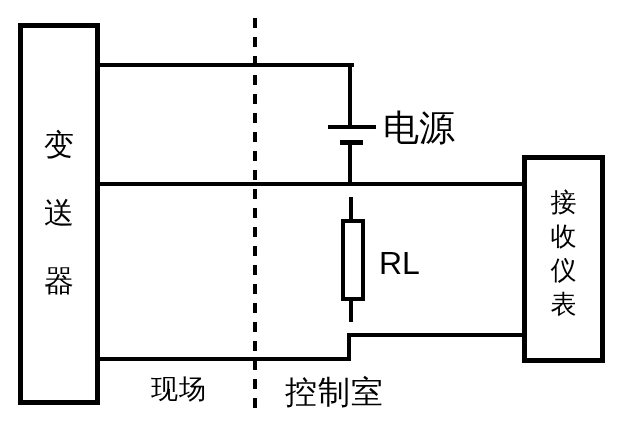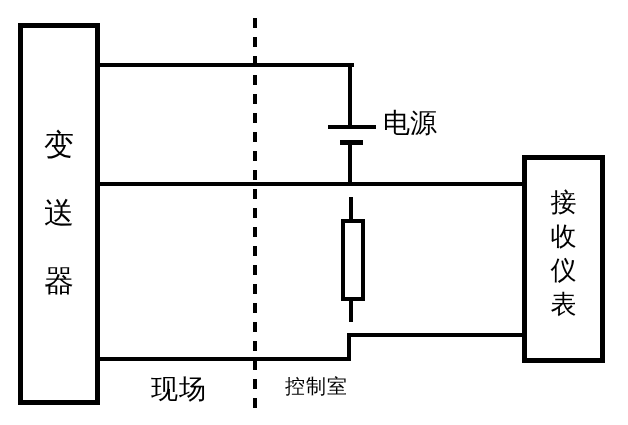--- a/index.html
+++ b/index.html
@@ -30,24 +30,24 @@
   #wire-step-horizontal{left:349px;top:333px;width:173px;height:4px;}
   #wire-step-vertical{left:347px;top:333px;width:4px;height:28px;}
   #wire-bottom{left:98px;top:357px;width:253px;height:4px;}
 
   #boundary-dashed-line{
     position:absolute;left:253px;top:18px;width:4px;height:392px;
     background:repeating-linear-gradient(to bottom,#000000 0px,#000000 10px,transparent 10px,transparent 19px);
   }
 
   .lbl{position:absolute;line-height:1;white-space:nowrap;}
-  #power-label{left:383px;top:110px;font-size:27px;}
+  #power-label{left:383px;top:110px;font-size:36px;}
   #rl-label{left:379px;top:247px;font-size:32px;font-family:"Liberation Sans","DejaVu Sans",sans-serif;}
   #field-label{left:151px;top:376px;font-size:27px;letter-spacing:1px;text-align:right;}
-  #control-room-label{left:285px;top:376px;font-size:20px;letter-spacing:1px;}
+  #control-room-label{left:285px;top:376px;font-size:32px;letter-spacing:1px;}
 </style>
 </head>
 <body>
 
 <div id="stage">
 
   <div id="boundary-dashed-line"></div>
 
   <div class="box vtext" id="transmitter-box">
     <span>变</span>
@@ -71,16 +71,17 @@
 
   <div class="wire" id="resistor-lead-top"></div>
   <div id="resistor-body"></div>
   <div class="wire" id="resistor-lead-bottom"></div>
 
   <div class="wire" id="wire-step-horizontal"></div>
   <div class="wire" id="wire-step-vertical"></div>
   <div class="wire" id="wire-bottom"></div>
 
   <div class="lbl" id="power-label">电源</div>
+  <div class="lbl" id="rl-label">RL</div>
   <div class="lbl" id="field-label">现场</div>
   <div class="lbl" id="control-room-label">控制室</div>
 
 </div>
 
 </body></html>

